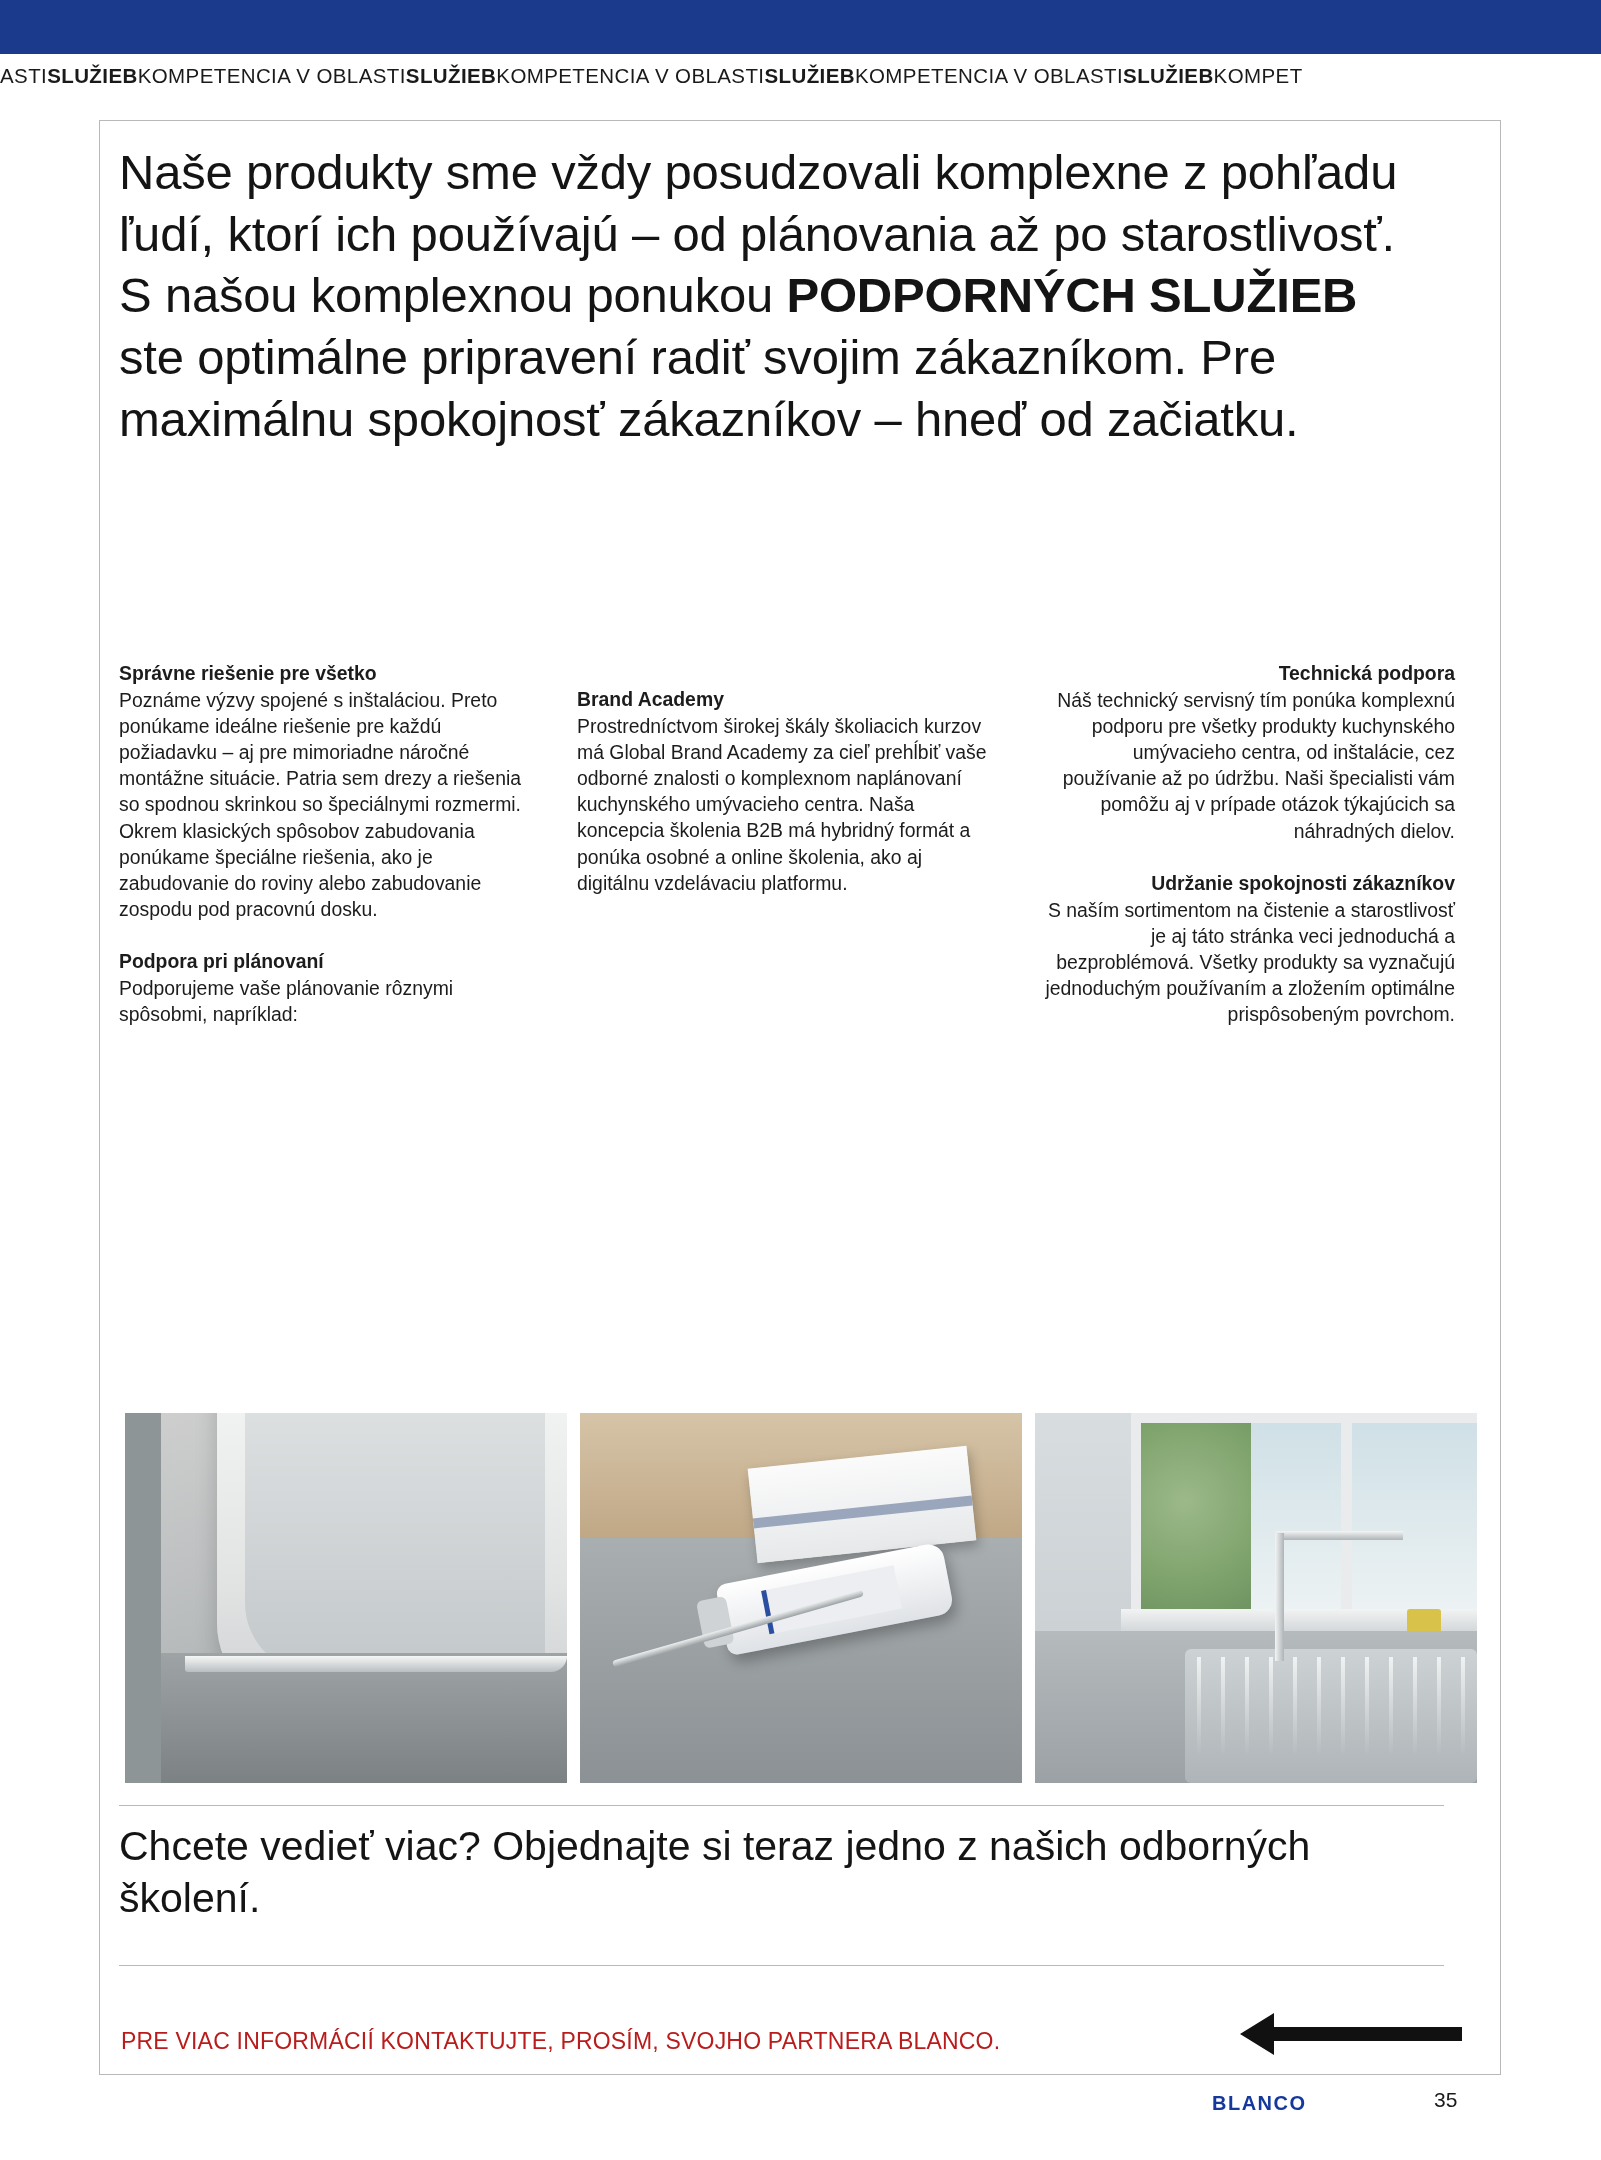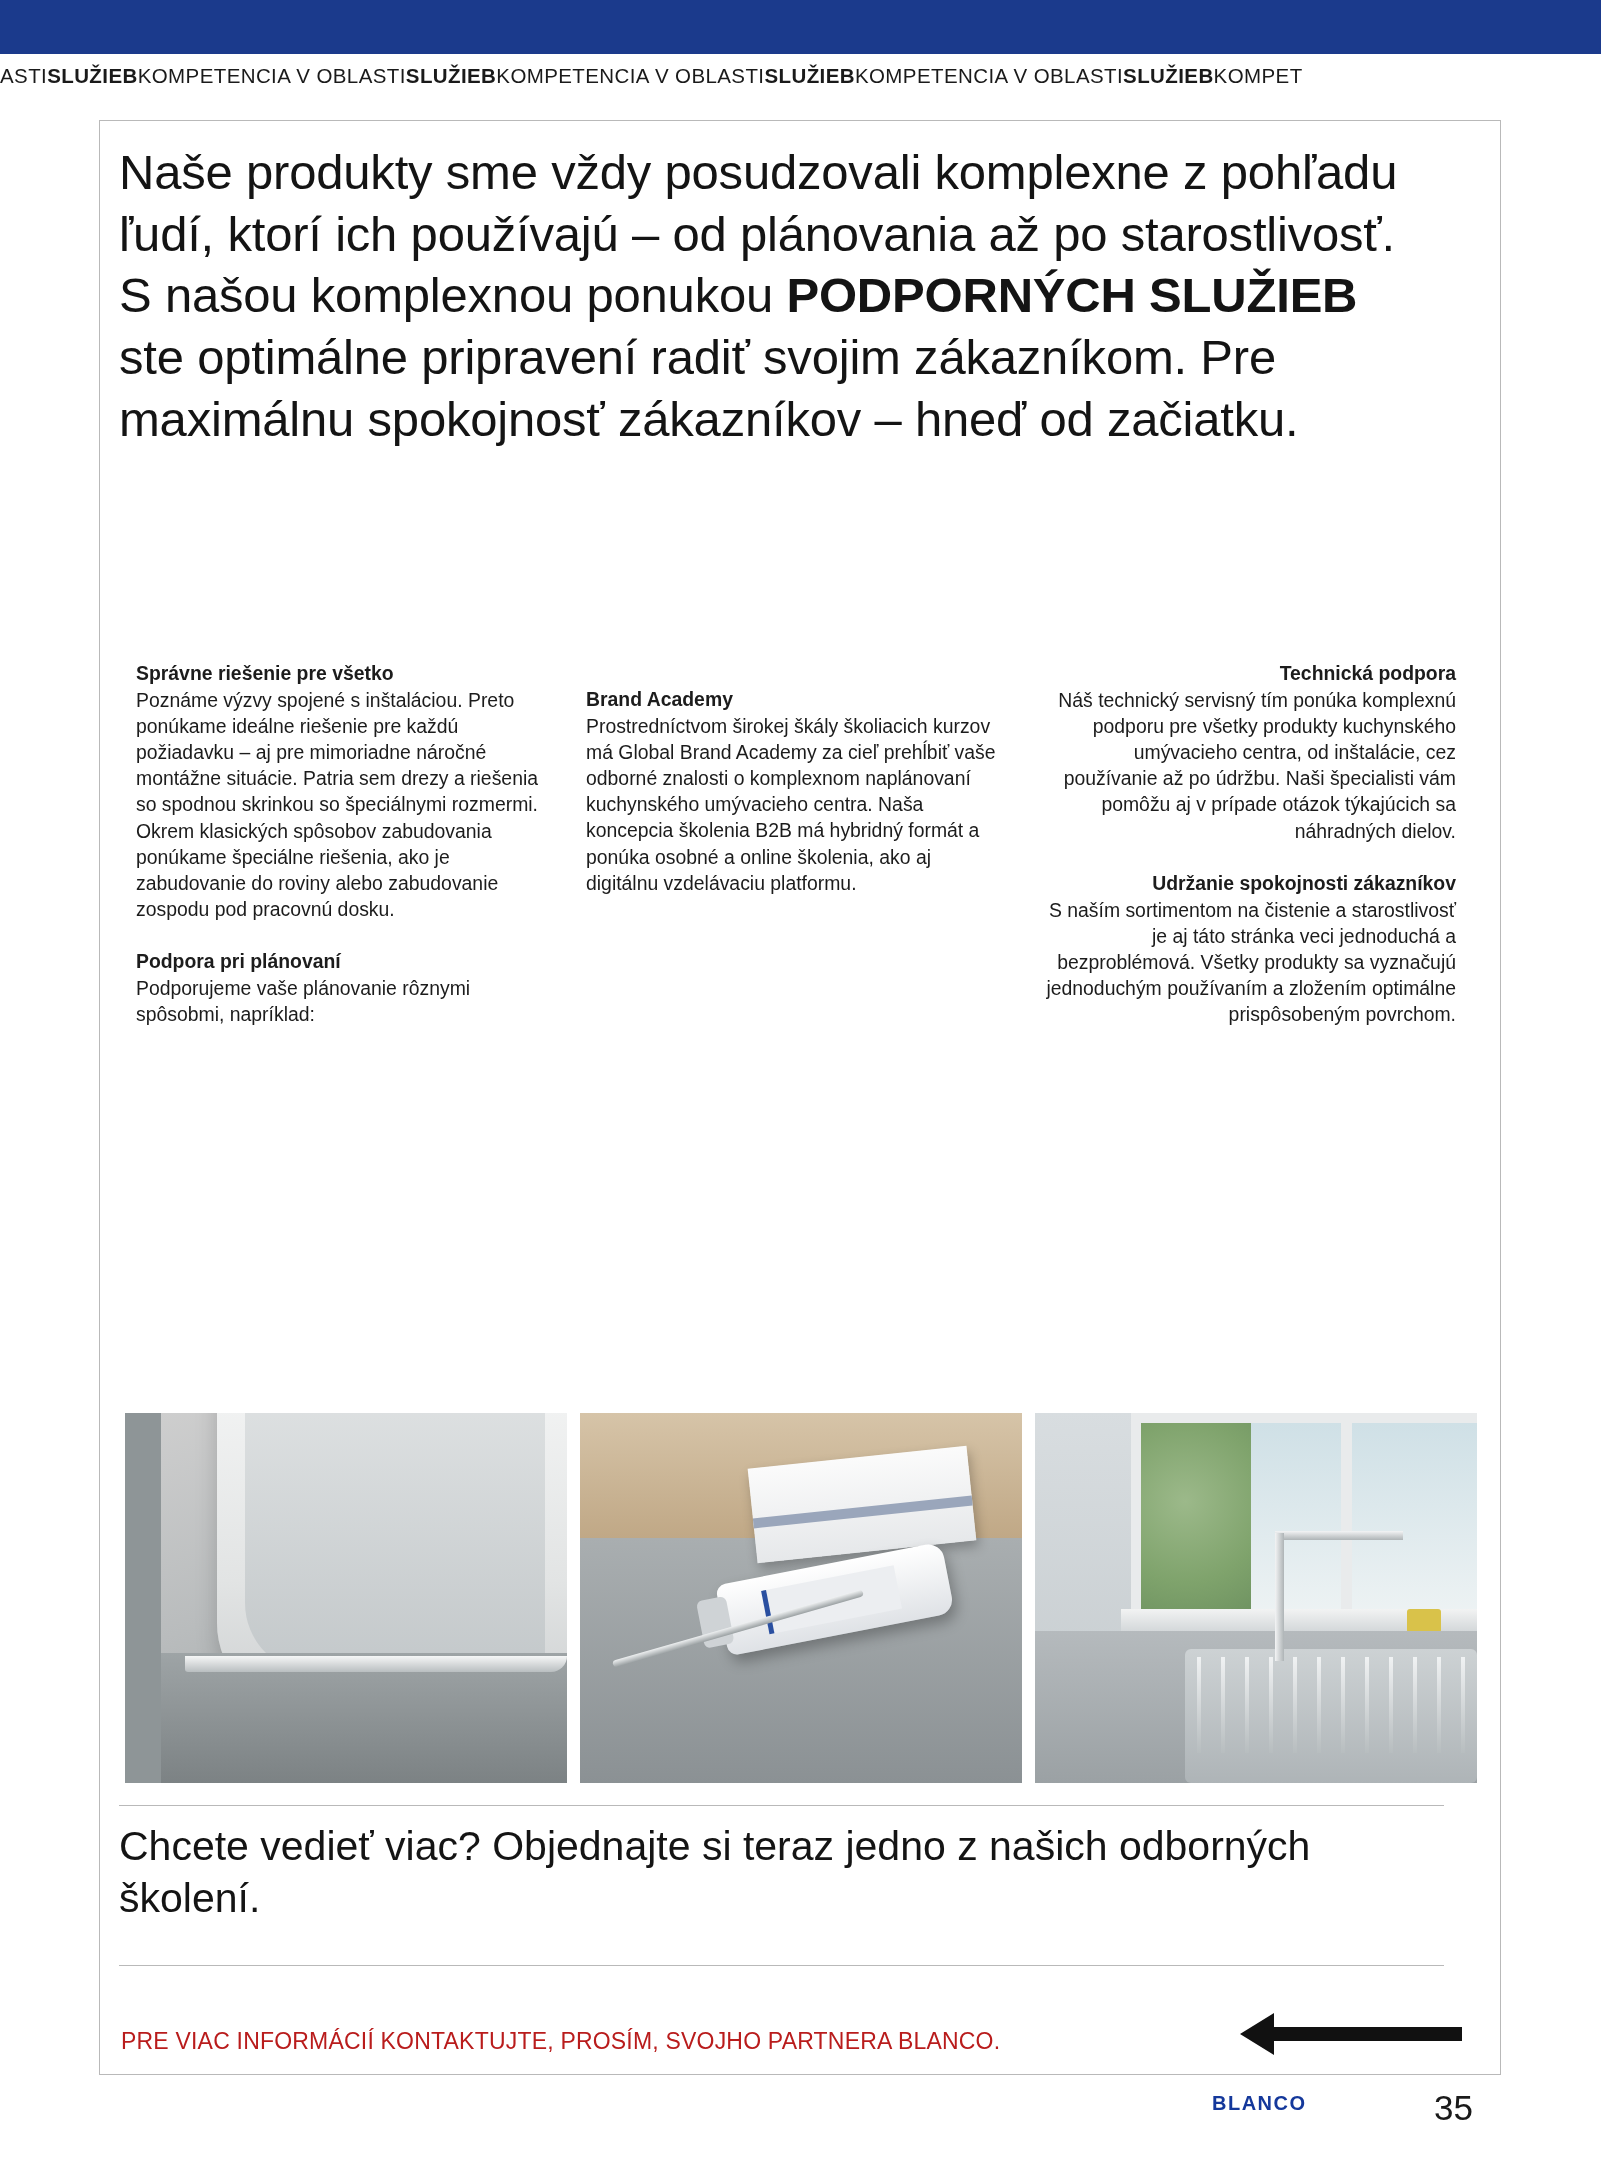--- a/index.html
+++ b/index.html
@@ -76,22 +76,21 @@
   }
   .headline b { font-weight: bold; }
 
   
   .cols {
     position: absolute;
     left: 119px;
     top: 660px;
     width: 1360px;
     display: flex;
-    gap: 0px;
-    margin-left: 17px;
+    gap: 8px;
   }
   .col {
     width: 420px;
     margin-right: 30px;
     font-size: 19.4px;
     line-height: 1.345;
     color: #1c1c1c;
   }
   .col:last-child { margin-right: 0; text-align: right; }
 
@@ -311,21 +310,21 @@
     left: 1212px; top: 2092px;
     font-size: 20px;
     font-weight: bold;
     letter-spacing: 1.5px;
     color: #14389b;
     font-family: "Liberation Sans", sans-serif;
   }
   .page-num {
     position: absolute;
     left: 1434px; top: 2088px;
-    font-size: 35px;
+    font-size: 21px;
     color: #1a1a1a;
   }
 </style>
 </head>
 <body>
 
 <div class="top-bar"></div>
 
 <div class="running-head">
   <span class="seg">ASTI </span>

